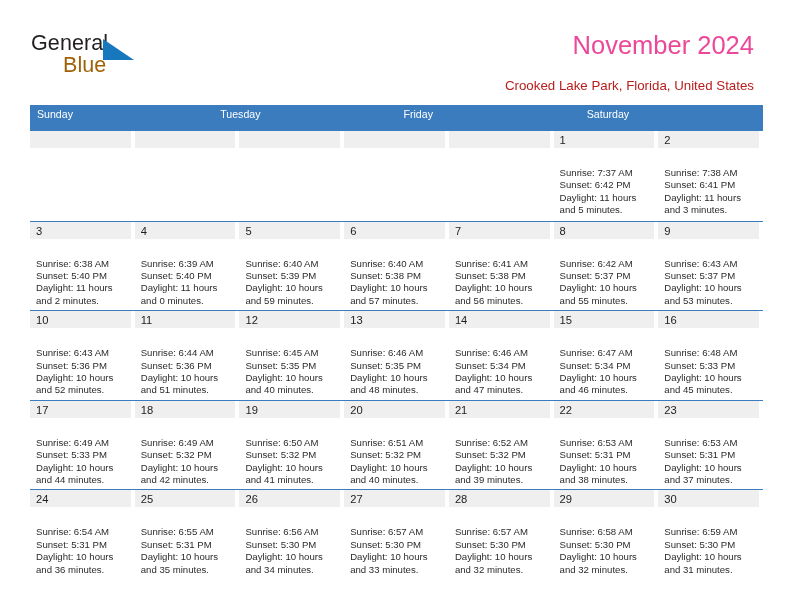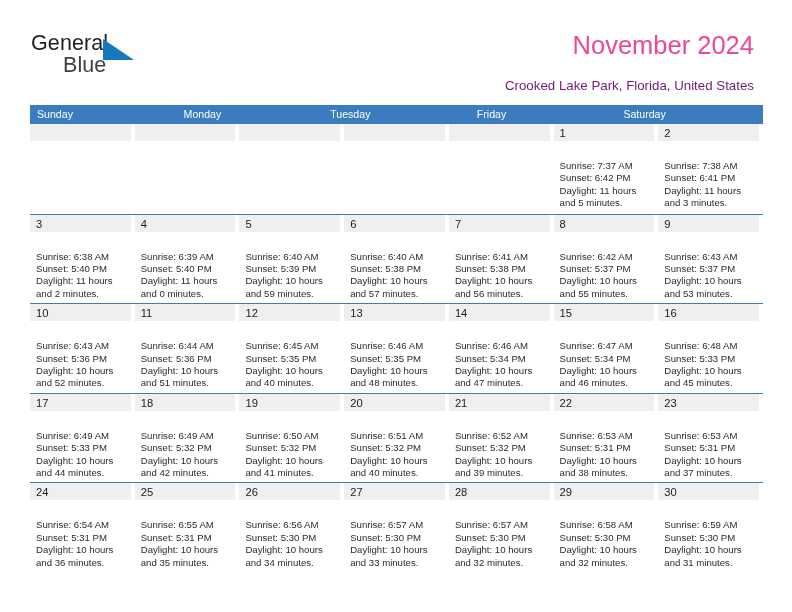--- a/index.html
+++ b/index.html
@@ -39,21 +39,21 @@
     color: #231f20;
     letter-spacing: 0.1px;
     line-height: 24px;
     white-space: nowrap;
   }
   .logo-blue {
     position: absolute;
     left: 32px;
     top: 22px;
     font-size: 21.5px;
-    color: #404040;
+    color: #a16207;
     letter-spacing: 0.1px;
     line-height: 24px;
     white-space: nowrap;
   }
   .logo-tri {
     position: absolute;
     left: 72px;
     top: 8px;
     width: 32px;
     height: 21px;
@@ -68,37 +68,37 @@
     color: #ec4899;
     line-height: 30px;
     white-space: nowrap;
     text-align: right;
   }
   .subtitle {
     position: absolute;
     right: 38px;
     top: 78px;
     font-size: 13.3px;
-    color: #701a75;
+    color: #b91c1c;
     line-height: 16px;
     white-space: nowrap;
     text-align: right;
   }
 
   
   .calendar {
     position: absolute;
     left: 30px;
     top: 105px;
     width: 733px;
   }
   .dow-row {
     display: flex;
     width: 733px;
-    height: 19px;
+    height: 26px;
     background: #3b7cbe;
   }
   .dow {
     flex: 1 1 0;
     color: #ffffff;
     font-size: 10.6px;
     line-height: 19px;
     padding-left: 7px;
     white-space: nowrap;
     overflow: hidden;
@@ -161,21 +161,20 @@
       <span class="logo-blue">Blue</span>
     </div>
 
     <div class="title">November 2024</div>
     <div class="subtitle">Crooked Lake Park, Florida, United States</div>
   </div>
 
   <div class="calendar">
     <div class="dow-row" id="dow-row">
         <div class="dow">Sunday</div>
-        <div class="dow">Monday</div>
         <div class="dow">Tuesday</div>
         <div class="dow">Friday</div>
         <div class="dow">Saturday</div>
       </div>
     <div id="weeks-container">
         <div class="week">
           <div class="cell empty">
             <div class="datebar"></div>
             <div class="daynum"></div>
             <div class="lines"></div>

